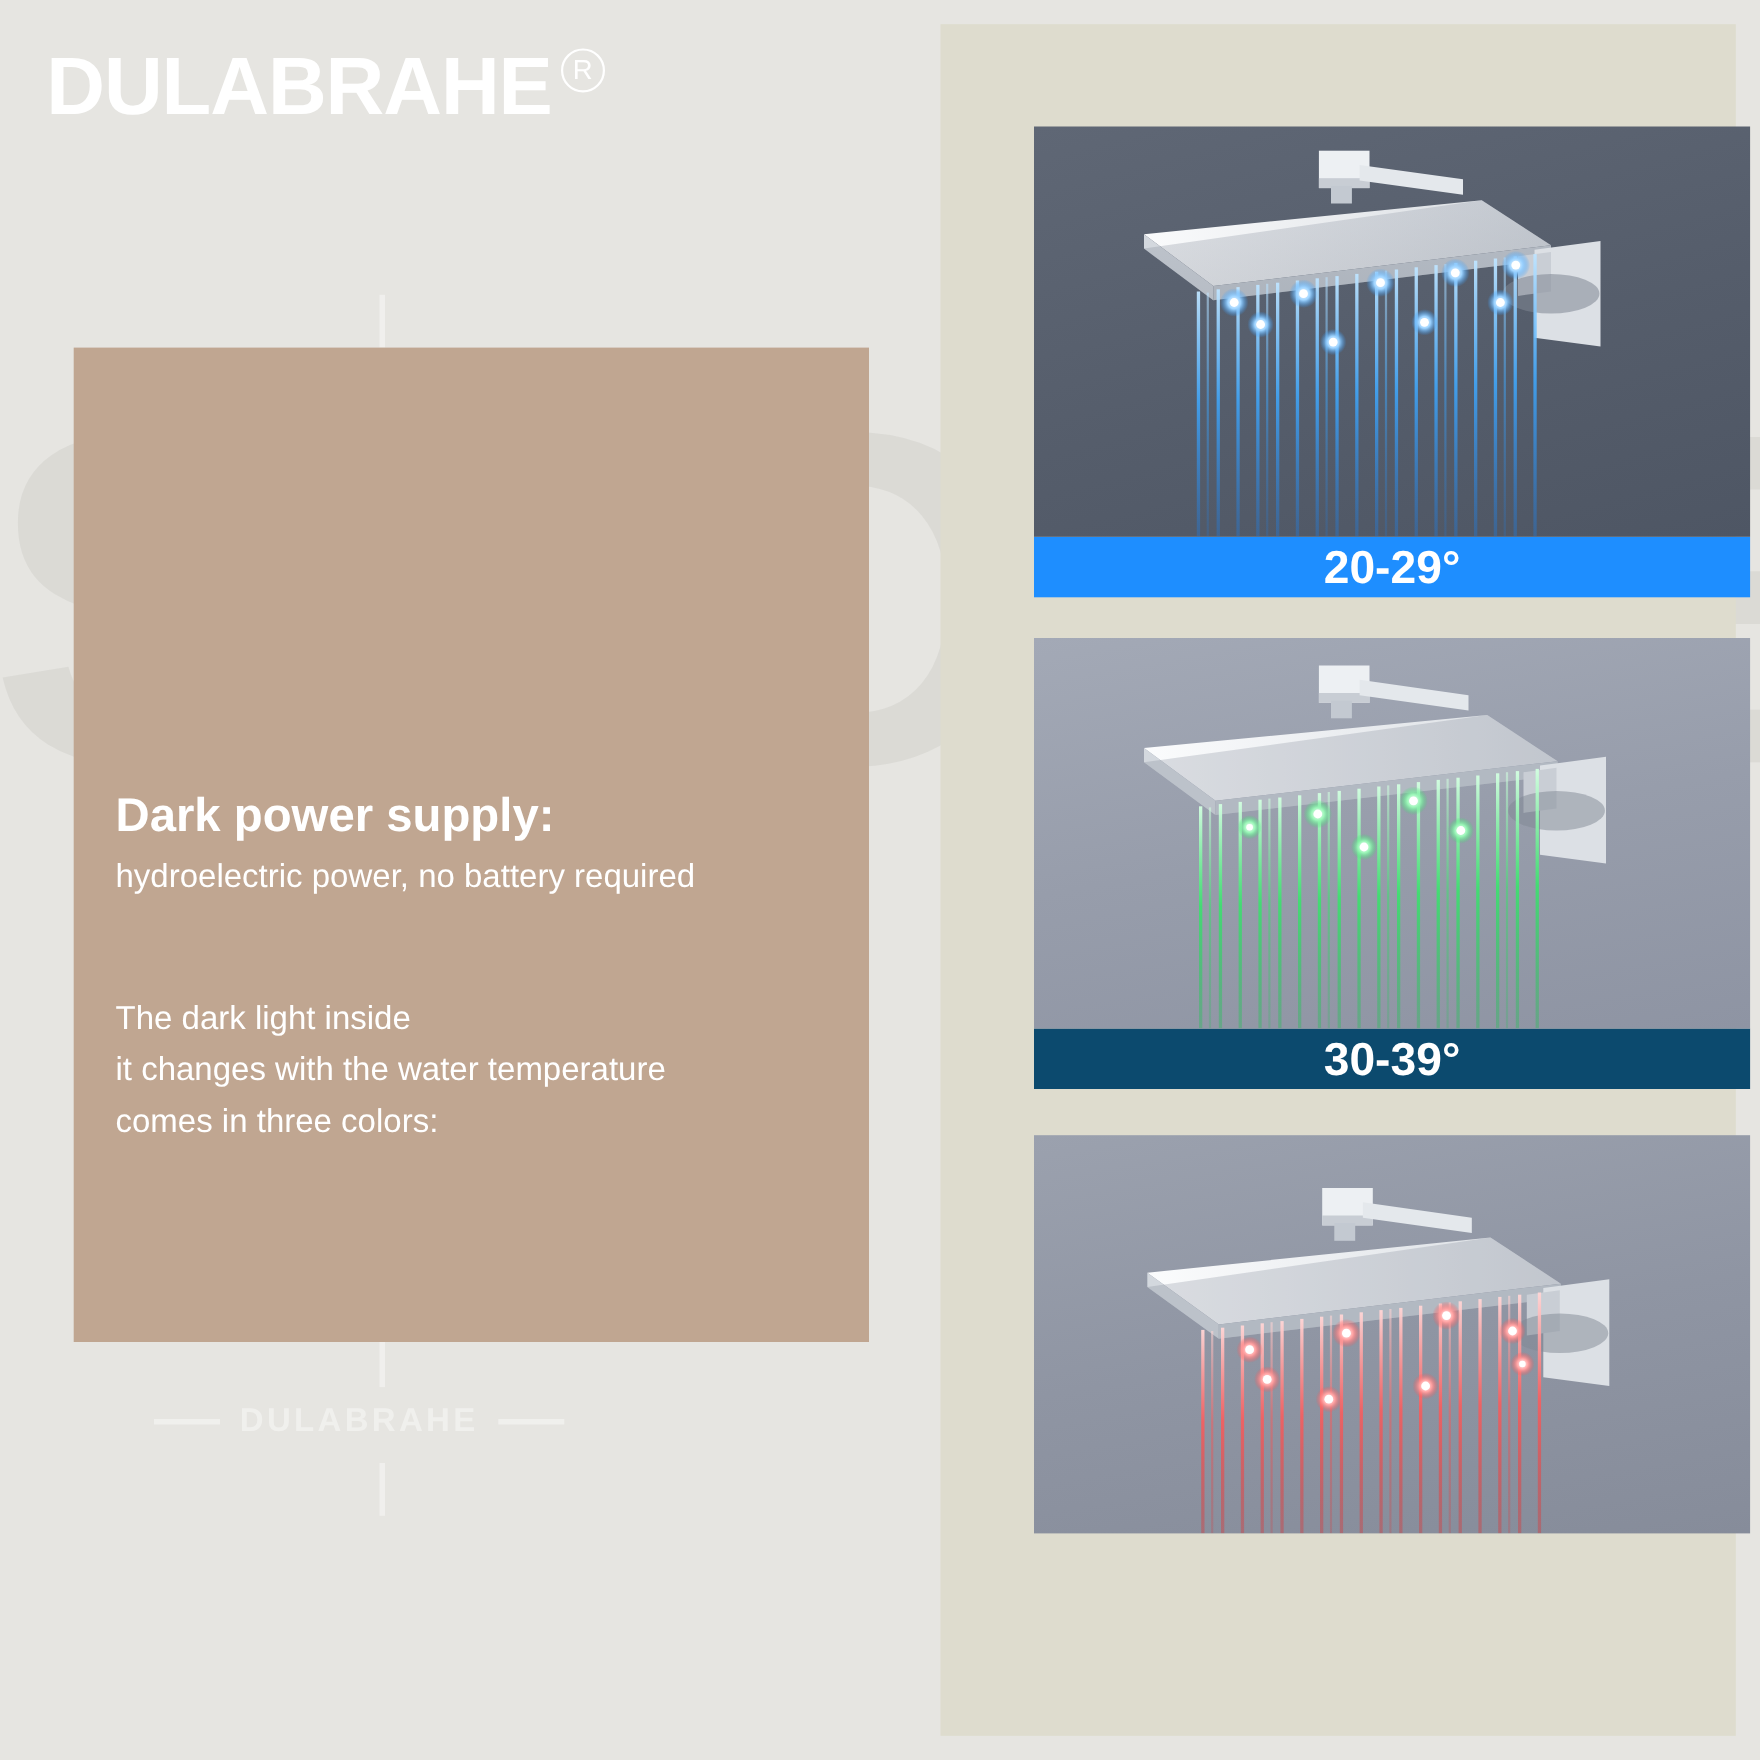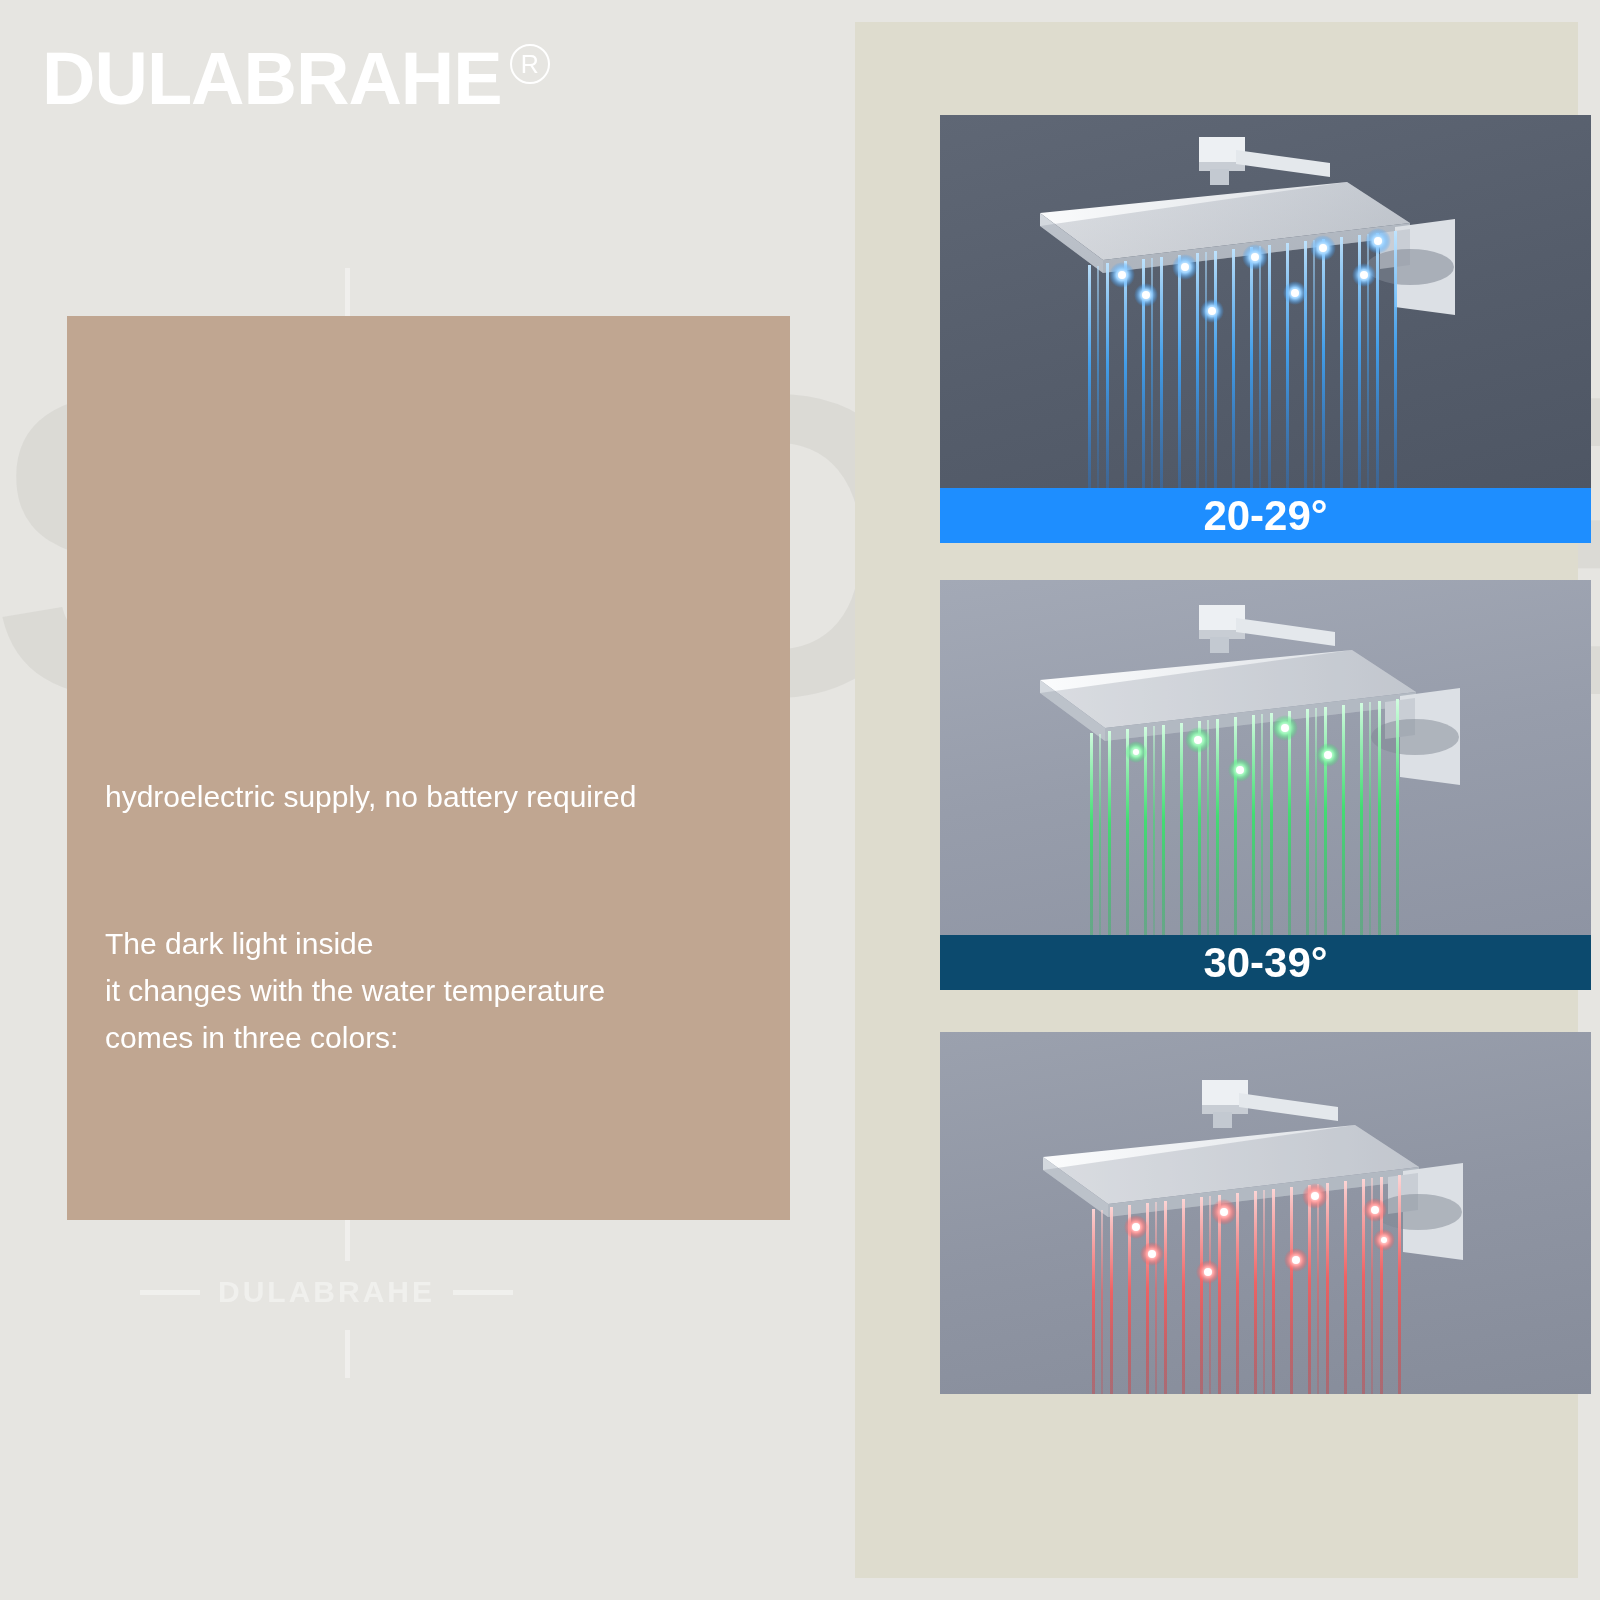--- a/index.html
+++ b/index.html
@@ -69,21 +69,21 @@
     position:absolute; top:404px; left:38px;
     font-size:43px; font-weight:700; color:#FFFFFF; line-height:1;
     white-space:nowrap;
   }
   .subline{
     position:absolute; top:466px; left:38px;
     font-size:30px; font-weight:400; color:#FFFFFF; line-height:1;
     white-space:nowrap;
   }
   .para{
-    position:absolute; top:604px; left:38px;
+    position:absolute; top:586px; left:38px;
     font-size:30px; font-weight:400; color:#FFFFFF; line-height:47px;
   }
   .para div{ white-space:nowrap; }
 
   
   #gallery-panel{
     position:absolute;
     left:855px; top:22px; width:723px; height:1556px;
     background:#DEDCCE;
     z-index:10;
@@ -145,21 +145,22 @@
   <div class="wm-tick" style="left:345px; top:1213px;"></div>
   <div class="wm-tick" style="left:345px; top:1330px;"></div>
 </div>
 
 <div id="brand-logo">
   <span class="word">DULABRAHE</span>
   <span class="reg">R</span>
 </div>
 
 <div id="info-panel">
-  <div class="subline">hydroelectric supply, no battery required</div>
+  <div class="headline">Dark power supply:</div>
+  <div class="subline">hydroelectric power, no battery required</div>
   <div class="para">
     <div>The dark light inside</div>
     <div>it changes with the water temperature</div>
     <div>comes in three colors:</div>
   </div>
 </div>
 
 <div id="gallery-panel">
 
   <div class="photo-card c1">

